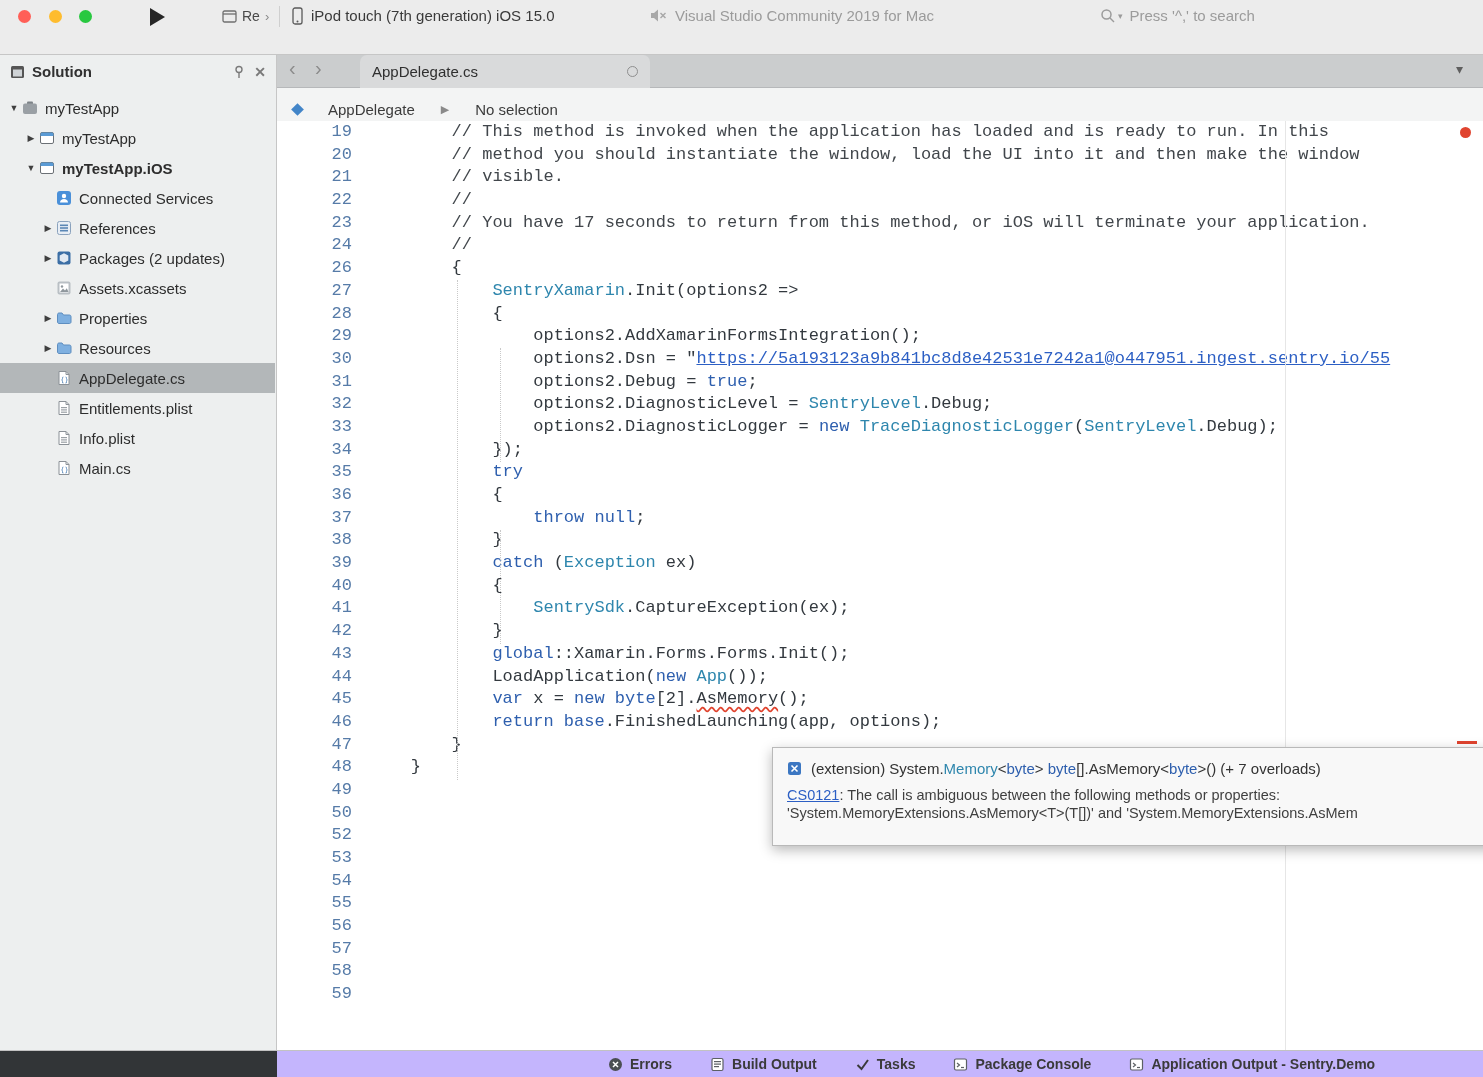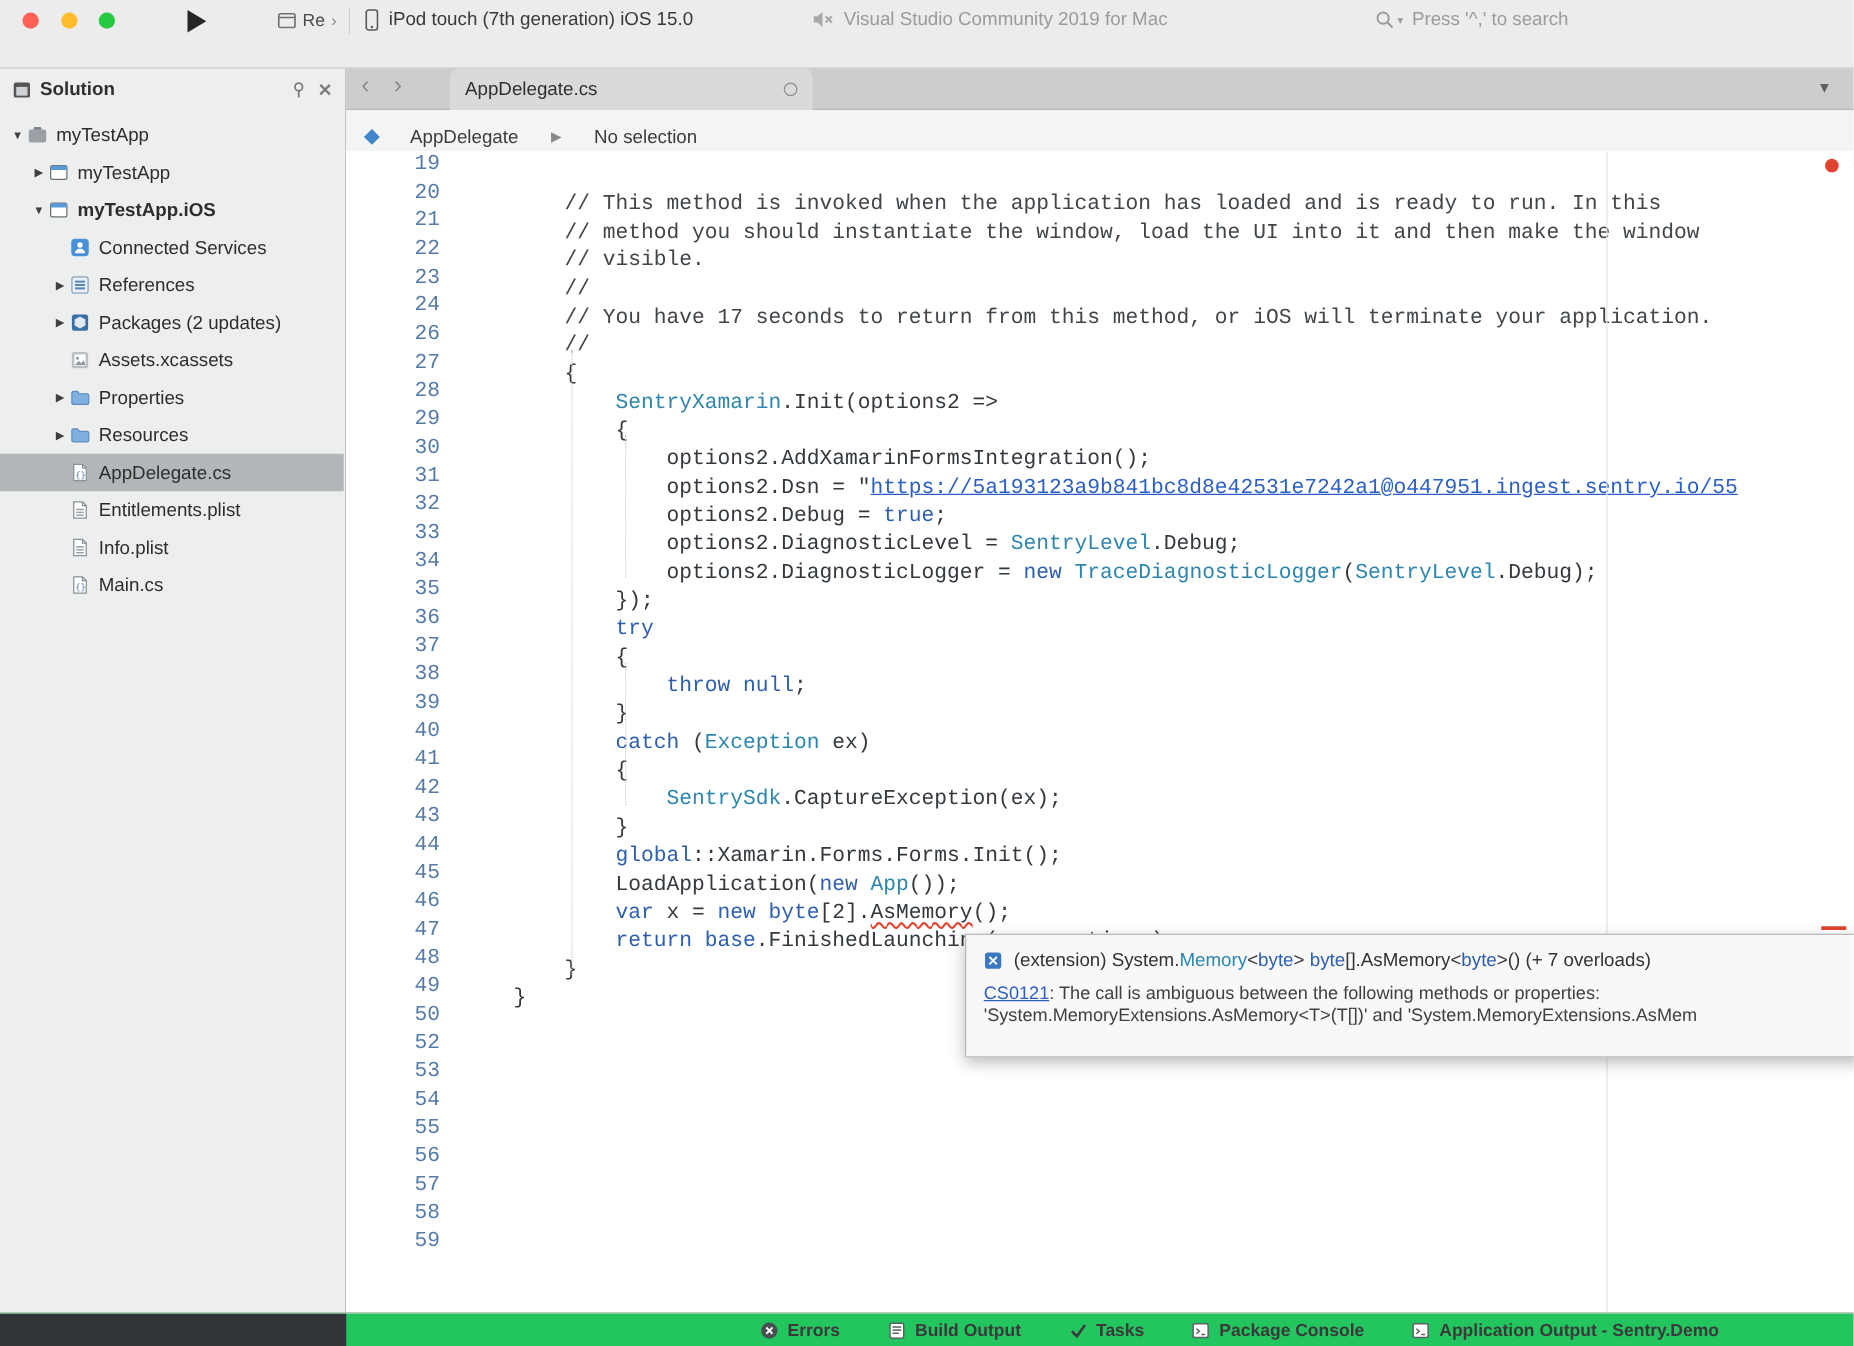--- a/index.html
+++ b/index.html
@@ -59,42 +59,42 @@
   #bc-class-icon{width:9px;height:9px;background:#4285c8;transform:rotate(45deg);flex:none;}
   .bc-chev{color:#8a8a8a;font-size:11px;}
 
   
   #code-area{position:absolute;left:277px;top:121px;right:0;bottom:27px;background:#fff;overflow:hidden;
     font-family:Liberation Mono, monospace;font-size:17px;line-height:22.7px;}
   .ruler{position:absolute;left:1008px;top:0;bottom:0;width:1px;background:#e6e6e6;}
   .guide{position:absolute;width:0;border-left:1px dotted #c9c9c9;}
   .code-line{display:flex;height:22.7px;white-space:pre;}
   .lineno{width:75px;text-align:right;color:#567ba8;flex:none;}
-  .line-text{padding-left:18px;margin-top:32px;}
+  .line-text{padding-left:18px;}
   .tok-cm{color:#41464b;}
   .tok-pl{color:#33393f;}
   .tok-k{color:#2e5fae;}
   .tok-ty{color:#2e86ad;}
   .tok-lk{color:#2c5fc4;text-decoration:underline;cursor:pointer;}
   .tok-er{color:#33393f;text-decoration:underline wavy #e0442f;text-decoration-skip-ink:none;text-underline-offset:3px;}
   #err-dot{position:absolute;right:12px;top:6px;width:11px;height:11px;border-radius:50%;background:#e0442f;}
   #err-dash{position:absolute;right:6px;top:620px;width:20px;height:3px;background:#e0442f;}
 
   
   #tooltip{position:absolute;left:772px;top:747px;width:748px;min-height:99px;background:#f8f8f8;
     border:1px solid #b9b9b9;box-shadow:0 4px 12px rgba(0,0,0,.28);box-sizing:border-box;
     padding:12px 14px;z-index:6;font-size:15px;}
   #tt-line1{display:flex;align-items:center;gap:9px;color:#333;}
   #tt-line2{margin-top:10px;font-size:14.5px;color:#3f3f3f;}
   #tt-line3{font-size:14.5px;color:#3f3f3f;white-space:nowrap;overflow:hidden;margin-top:2px;}
   #tt-code{color:#2c5fc4;text-decoration:underline;cursor:pointer;}
   .tt-k{color:#2e5fae;} .tt-ty{color:#2e86ad;} .tt-pl{color:#333;}
 
   
-  #bottombar{position:absolute;left:0;right:0;bottom:0;height:27px;background:#22c55e;
+  #bottombar{position:absolute;left:0;right:0;bottom:0;height:27px;background:#c4b5fd;
     border-top:1px solid #c2c2c2;box-sizing:border-box;}
   #bottombar-dark{position:absolute;left:0;top:0;width:277px;height:100%;background:#323537;}
   #bb-items{position:absolute;left:608px;top:0;height:100%;display:flex;gap:38px;align-items:center;}
   .bb-item{display:flex;gap:7px;align-items:center;font-size:14px;color:#3a3a3a;font-weight:bold;
     white-space:nowrap;cursor:pointer;}
   .bb-icon{width:15px;height:15px;display:inline-flex;}
 
   svg{display:block;}
 </style>
 </head>

